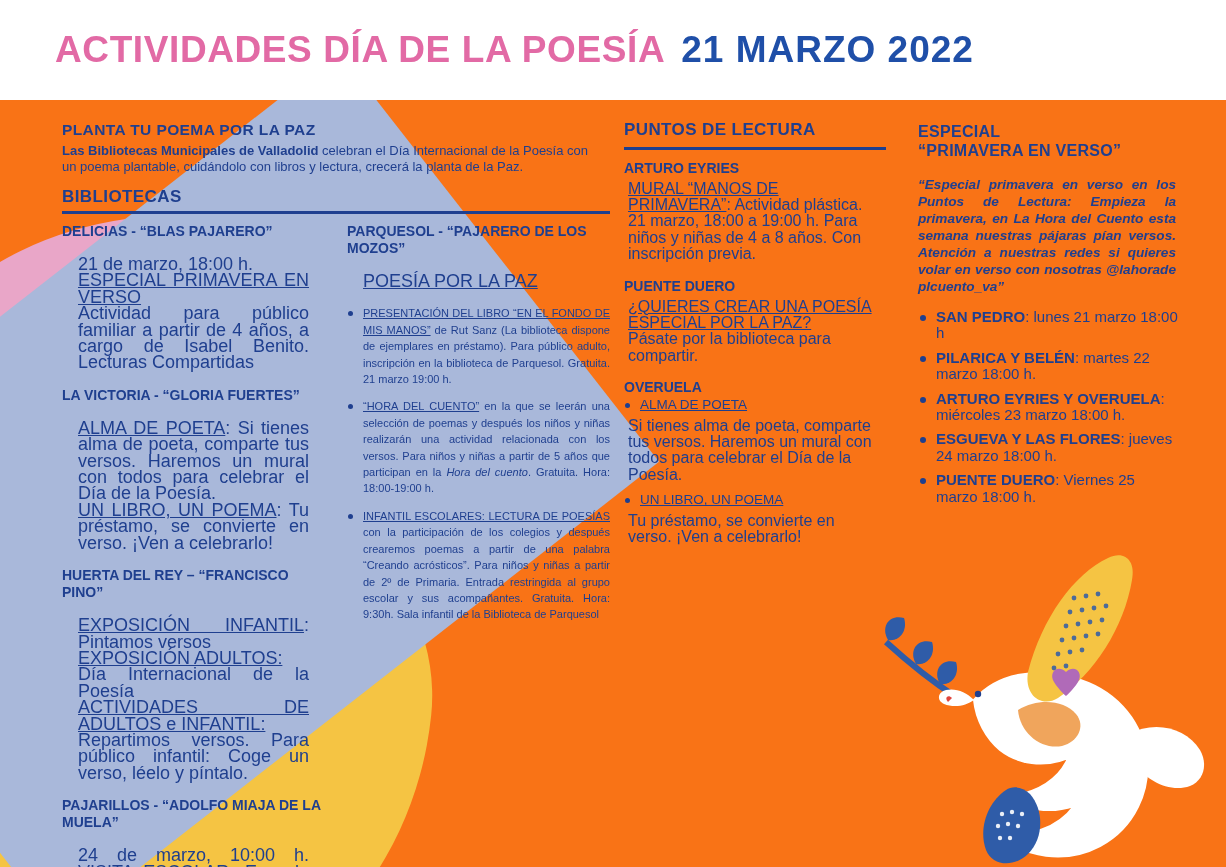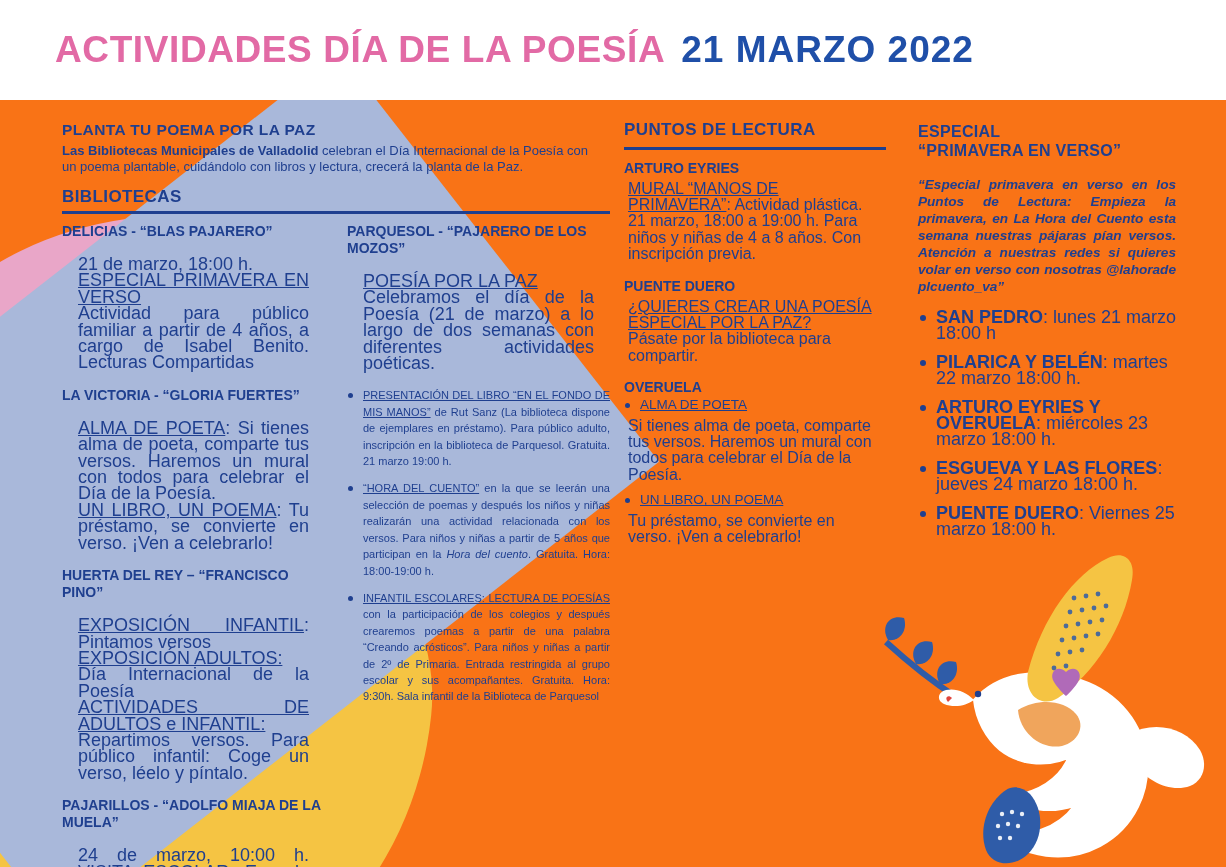--- a/index.html
+++ b/index.html
@@ -114,21 +114,21 @@
   .mid-entry p{margin:4px;font-size:16px;line-height:16.4px;}
   .mini-bullets{margin:0 0 2px 0;padding:0;list-style:none;}
   .mini-bullets li{position:relative;padding-left:16px;margin-bottom:2px;}
   .mini-bullets li:before{
     content:"";position:absolute;left:1px;top:6px;width:5px;height:5px;border-radius:50%;background:#1f3f8f;
   }
   .right-title{font-size:16px;font-weight:bold;line-height:19px;margin:0 0 16px 0;letter-spacing:0.3px;}
   .right-quote{font-style:italic;font-weight:bold;font-size:13.6px;line-height:17px;margin:0 4px 14px 0;text-align:justify;}
   .right-list{margin:0;padding:0;list-style:none;}
   .right-list li{
-    position:relative;padding-left:18px;margin-bottom:8px;font-size:18px;line-height:16.4px;margin-top:12px;
+    position:relative;padding-left:18px;margin-bottom:8px;font-size:15px;line-height:16.4px;
   }
   .right-list li:before{
     content:"";position:absolute;left:2px;top:6px;width:6px;height:6px;border-radius:50%;background:#1f3f8f;
   }
   .dove{
     position:absolute;right:18px;bottom:0px;width:330px;height:345px;
   }
 </style>
 </head>
 <body>
@@ -196,21 +196,20 @@
             </p>
           </div>
 
         </div>
 
         <div class="subcol">
           <div class="entry">
             <h3>PARQUESOL - “PAJARERO DE LOS MOZOS”</h3>
             <p>
               <span class="u">POESÍA POR LA PAZ</span><br>
-              <span>Celebramos el día de la Poesía (21 de marzo) a lo largo de dos semanas con diferentes actividades poéticas.</span>
             </p>
           </div>
 
           <ul class="bullets">
             <li>
               <span class="u">PRESENTACIÓN DEL LIBRO “EN EL FONDO DE MIS MANOS”</span><span> de Rut Sanz (La biblioteca dispone de ejemplares en préstamo). Para público adulto, inscripción en la biblioteca de Parquesol. Gratuita. 21 marzo  19:00 h.</span>
             </li>
             <li>
               <span class="u">“HORA DEL CUENTO”</span><span> en la que se leerán una selección de poemas y después los niños y niñas realizarán una actividad relacionada con los versos. Para niños y niñas a partir de 5 años que participan en la </span><span class="i">Hora del cuento</span><span>. Gratuita. Hora: 18:00-19:00 h.</span>
             </li>

